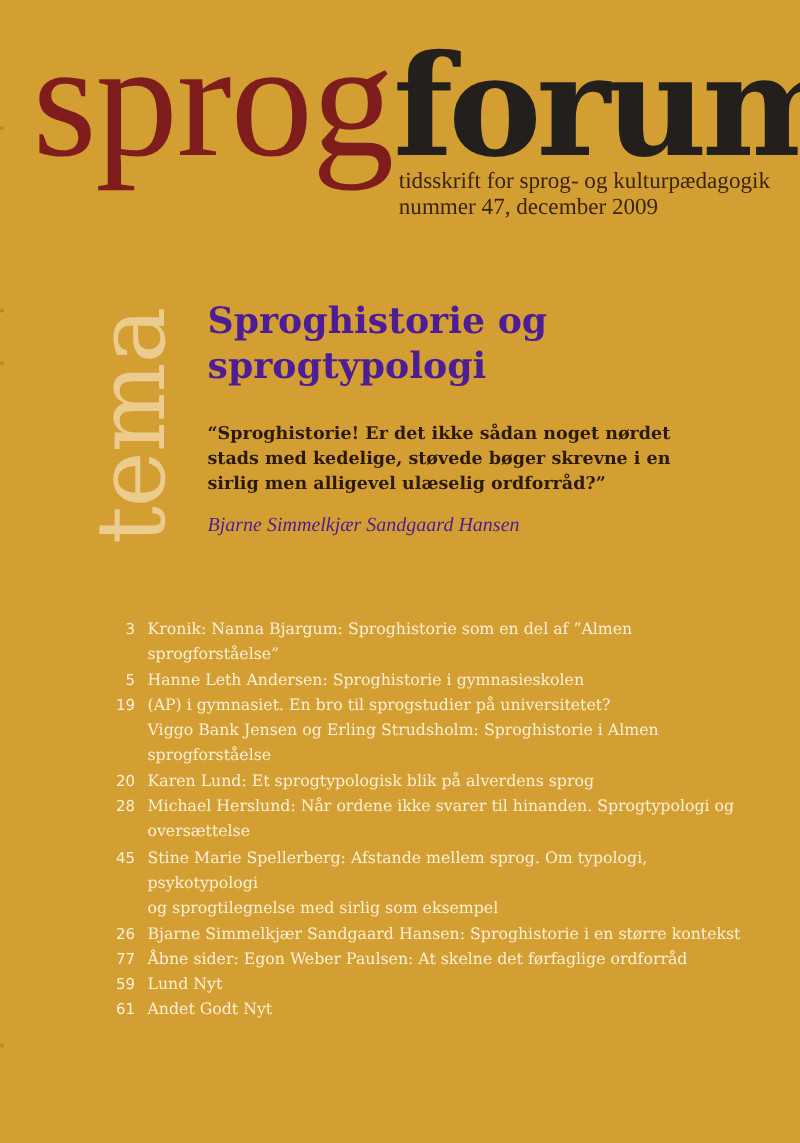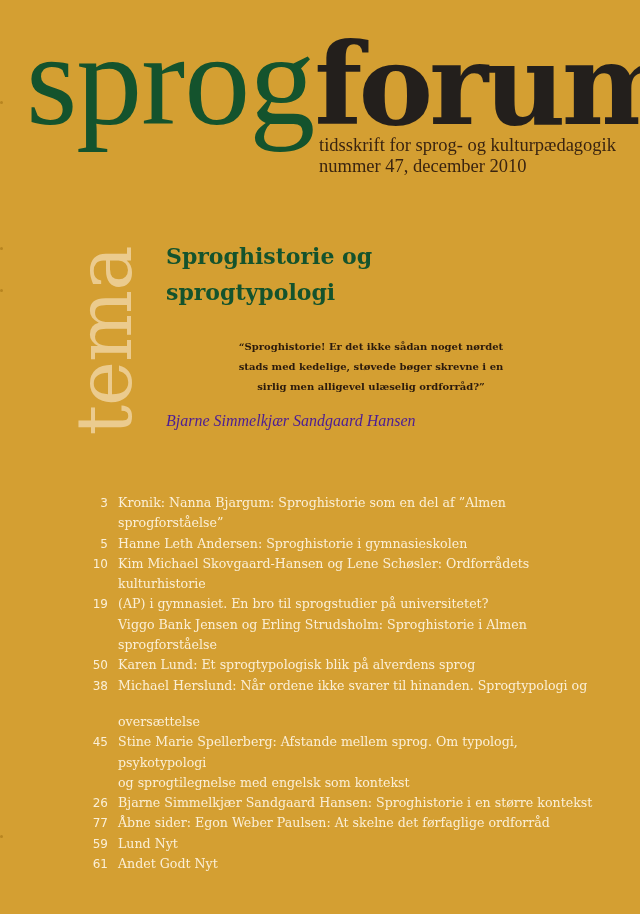--- a/index.html
+++ b/index.html
@@ -7,48 +7,48 @@
       width: 640px; height: 914px; overflow: hidden;
       background: #D49F32;
       position: relative;
       font-family: "DejaVu Serif", serif;
     }
     .masthead {
       position: absolute; left: 26px; top: 14px;
       font-size: 118px; line-height: 1; letter-spacing: -2px;
       white-space: nowrap;
     }
-    .masthead .sprog { color: #14532d; font-family: "Liberation Serif", serif; font-weight: normal; font-size: 132px; letter-spacing: -1px; text-align: right; }
+    .masthead .sprog { color: #7f1d1d; font-family: "Liberation Serif", serif; font-weight: normal; font-size: 132px; letter-spacing: -1px; text-align: right; }
     .masthead .forum { color: #231F1C; font-family: "DejaVu Serif", serif; font-weight: bold; letter-spacing: -4px; font-size: 112px; }
     .subtitle {
       position: absolute; left: 319px; top: 135px;
       color: #3A2410; font-family: "Liberation Serif", serif;
       font-size: 18.5px; line-height: 21px;
     }
     .tema {
       position: absolute; left: 70px; top: 243px;
       width: 70px; height: 195px;
     }
     .tema span {
       position: absolute; left: 50%; top: 50%;
       transform: translate(-50%, -50%) rotate(-90deg);
       color: #EBCB8E; font-family: "DejaVu Serif", serif;
       font-size: 76px; line-height: 1; letter-spacing: -1px;
       white-space: nowrap;
     }
     .theme-title {
       position: absolute; left: 166px; top: 238px;
-      color: #14532d; font-family: "DejaVu Serif", serif;
-      font-size: 22px; line-height: 36px; font-weight: bold;
+      color: #4c1d95; font-family: "DejaVu Serif", serif;
+      font-size: 29px; line-height: 36px; font-weight: bold;
       letter-spacing: 0px; margin: 0;
     }
     .quote {
       position: absolute; left: 166px; top: 337px; width: 410px;
       color: #2B1A0C; font-family: "DejaVu Serif", serif;
-      font-size: 10px; line-height: 20px; font-weight: bold; margin: 0; text-align: center;
+      font-size: 14px; line-height: 20px; font-weight: bold; margin: 0;
     }
     .quote-author {
       position: absolute; left: 166px; top: 412px;
       color: #4c1d95; font-family: Liberation Serif, serif;
       font-size: 16px; font-style: italic;
     }
     .toc {
       position: absolute; left: 86px; top: 493px; width: 520px;
       list-style: none; margin: 0; padding: 0;
       color: #FBEFD6; font-family: "DejaVu Serif", serif;
@@ -65,21 +65,21 @@
 </head>
 <body>
 
 <div>
   <div class="masthead">
     <span class="sprog">sprog</span><span class="forum">forum</span>
   </div>
 
   <div class="subtitle">
     <div>tidsskrift for sprog- og kulturpædagogik</div>
-    <div>nummer 47, december 2010</div>
+    <div>nummer 47, december 2009</div>
   </div>
 
   <div class="tema">
     <span>tema</span>
   </div>
 
   <h1 class="theme-title">
     <div>Sproghistorie og</div>
     <div>sprogtypologi</div>
   </h1>
@@ -99,50 +99,44 @@
           <span style="display: block;">Kronik: Nanna Bjargum: Sproghistorie som en del af ”Almen sprogforståelse”</span>
         </span>
       </li>
       <li>
         <span class="page">5</span>
         <span class="title">
           <span style="display: block;">Hanne Leth Andersen: Sproghistorie i gymnasieskolen</span>
         </span>
       </li>
       <li>
-        <span class="page">10</span>
-        <span class="title">
-          <span style="display: block;">Kim Michael Skovgaard-Hansen og Lene Schøsler: Ordforrådets kulturhistorie</span>
-        </span>
-      </li>
-      <li>
         <span class="page">19</span>
         <span class="title">
           <span style="display: block;">(AP) i gymnasiet. En bro til sprogstudier på universitetet?</span>
           <span style="display: block;">Viggo Bank Jensen og Erling Strudsholm: Sproghistorie i Almen sprogforståelse</span>
         </span>
       </li>
       <li>
-        <span class="page">50</span>
+        <span class="page">20</span>
         <span class="title">
           <span style="display: block;">Karen Lund: Et sprogtypologisk blik på alverdens sprog</span>
         </span>
       </li>
       <li>
-        <span class="page">38</span>
+        <span class="page">28</span>
         <span class="title">
           <span style="display: block;">Michael Herslund: Når ordene ikke svarer til hinanden. Sprogtypologi og</span>
-          <span style="display: block; margin-top: 16px;">oversættelse</span>
+          <span style="display: block;">oversættelse</span>
         </span>
       </li>
       <li>
         <span class="page">45</span>
         <span class="title">
           <span style="display: block;">Stine Marie Spellerberg: Afstande mellem sprog. Om typologi, psykotypologi</span>
-          <span style="display: block;">og sprogtilegnelse med engelsk som kontekst</span>
+          <span style="display: block;">og sprogtilegnelse med sirlig som eksempel</span>
         </span>
       </li>
       <li>
         <span class="page">26</span>
         <span class="title">
           <span style="display: block;">Bjarne Simmelkjær Sandgaard Hansen: Sproghistorie i en større kontekst</span>
         </span>
       </li>
       <li>
         <span class="page">77</span>

